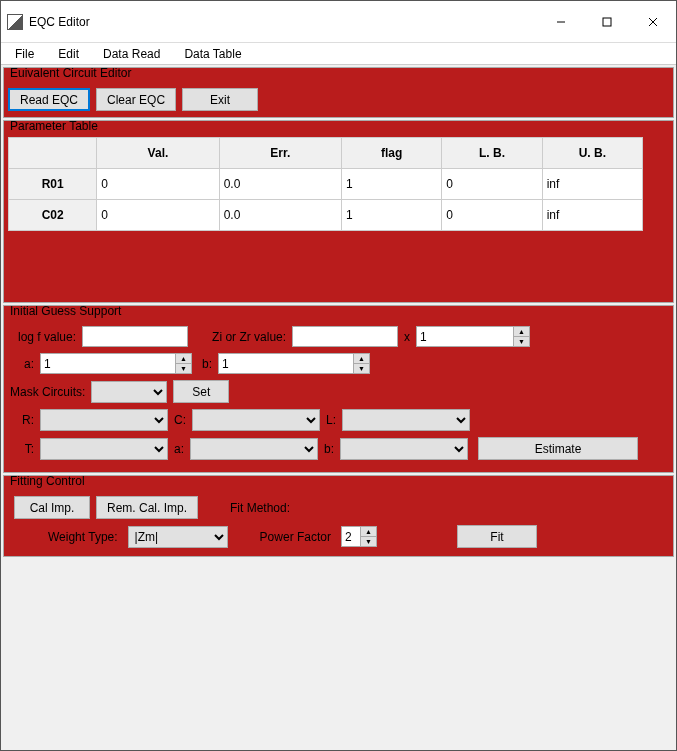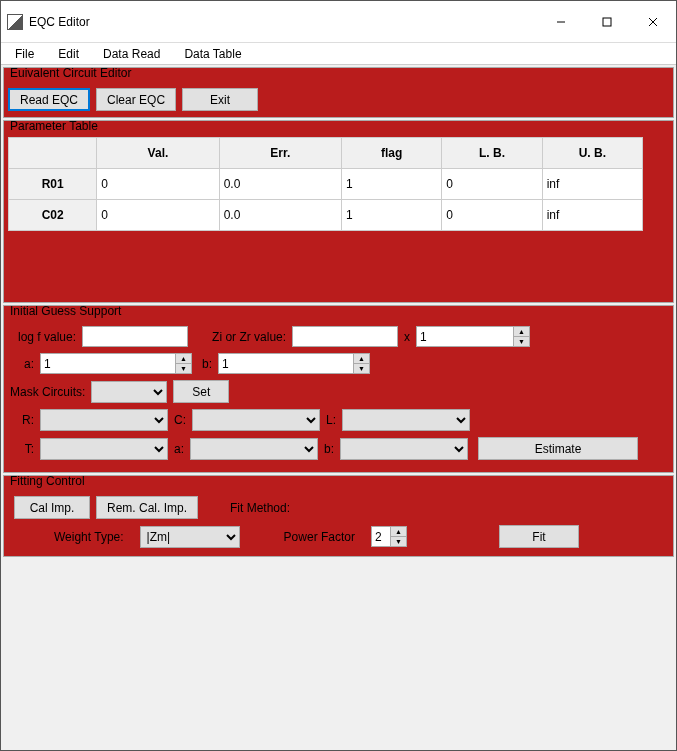--- a/index.html
+++ b/index.html
@@ -134,21 +134,21 @@
   .spinner div:last-child { border-bottom:0; }
   select.win-select {
     height:22px;
     border:1px solid #aaa;
     background:#e1e1e1;
     font-family:inherit;
     font-size:12px;
     padding:0 2px;
   }
   .fitting-controls .row2 {
-    display:flex; align-items:center; gap:16px; margin:6px 0 2px 10px;
+    display:flex; align-items:center; gap:10px; margin:6px 0 2px 10px;
   }
   .param-section { height: 183px; }
 </style>
 </head>
 <body>
 
 <div class="window">
 
   <div class="titlebar">
     <div class="titlebar-icon"></div>

